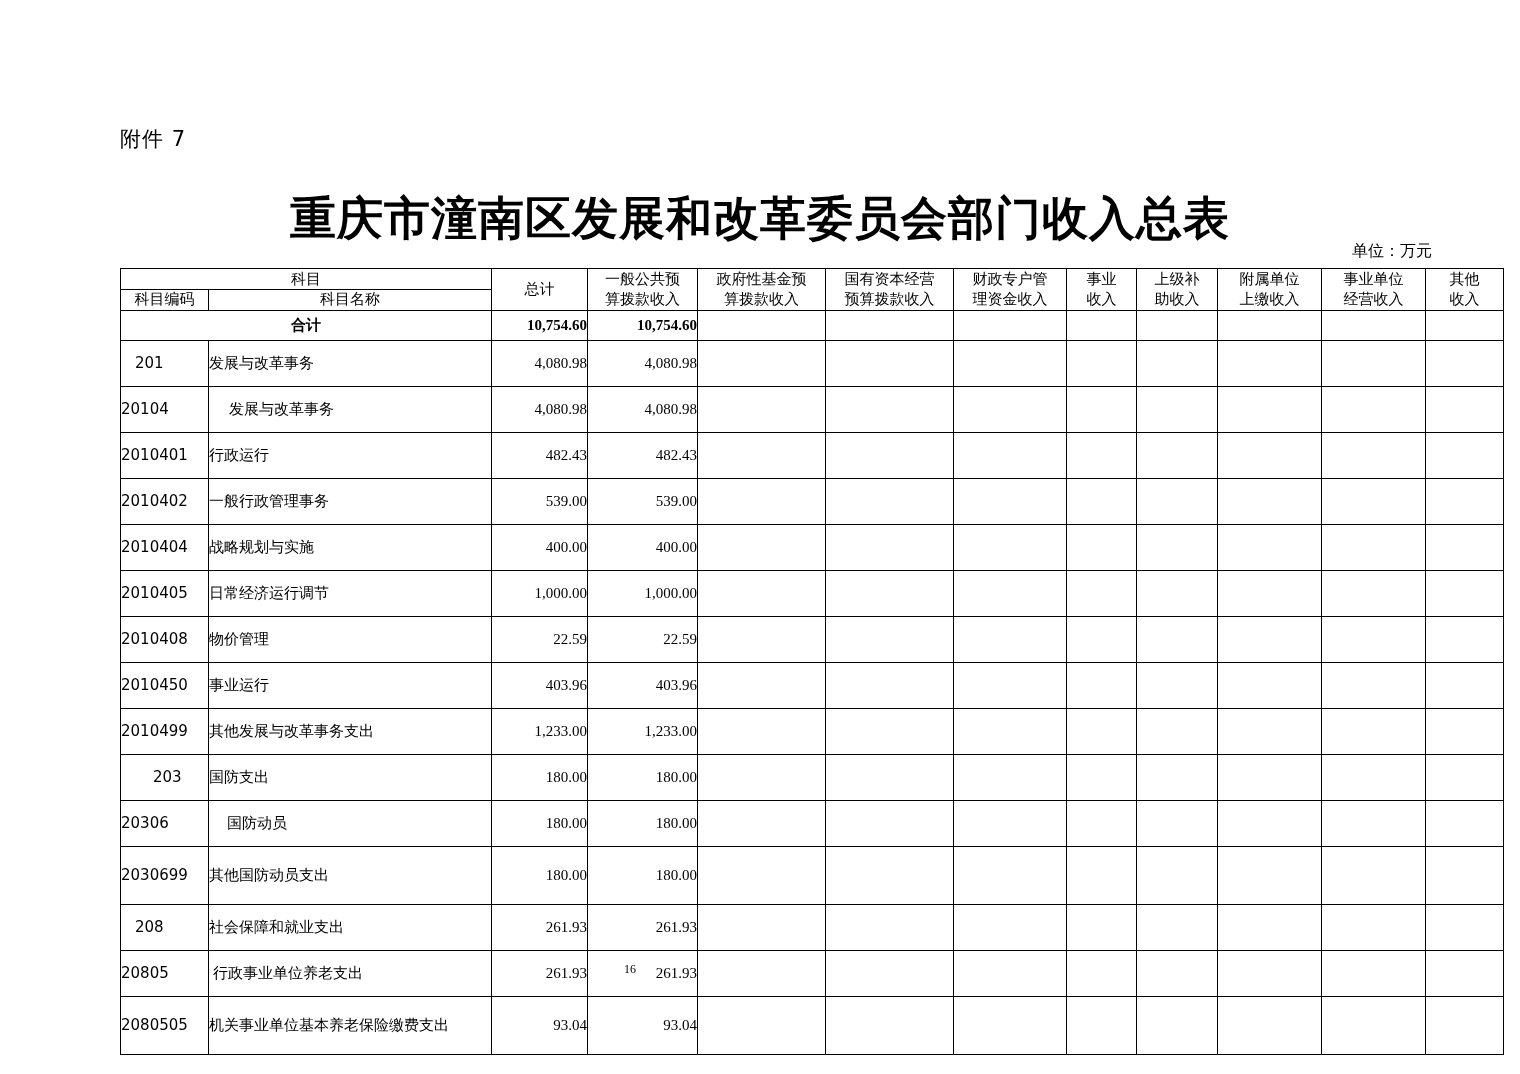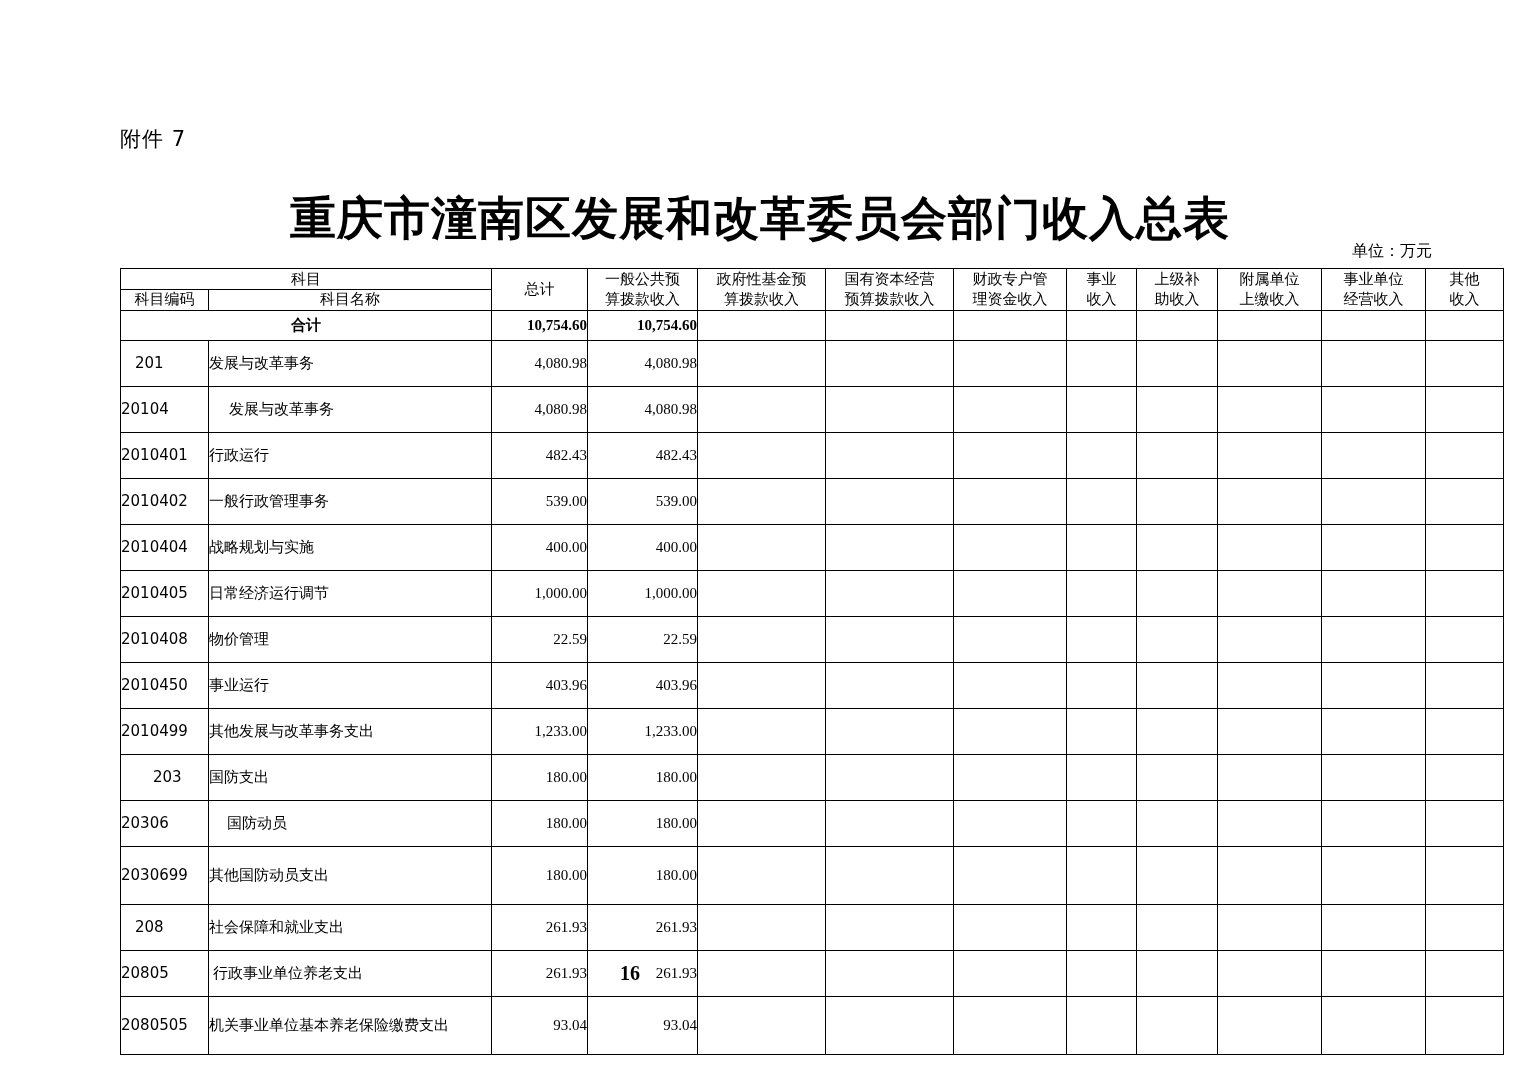--- a/index.html
+++ b/index.html
@@ -108,23 +108,22 @@
   }
   tr.data-row { height: 46px; }
   tr.data-row.tall { height: 58px; }
   tr.total-row { height: 30px; }
   .page-number {
     position: absolute;
     left: 0;
     top: 962px;
     width: 1260px;
     text-align: center;
-    font-size: 20px;
+    font-size: 12px;
     font-family: "Liberation Serif", "DejaVu Serif", serif;
-    font-weight: bold;
   }
   .subject-span {
     text-align: center;
     font-family: "DejaVu Sans", "Liberation Sans", sans-serif;
     font-size: 15px;
     padding: 5px 2px;
   }
 </style>
 </head>
 <body>

